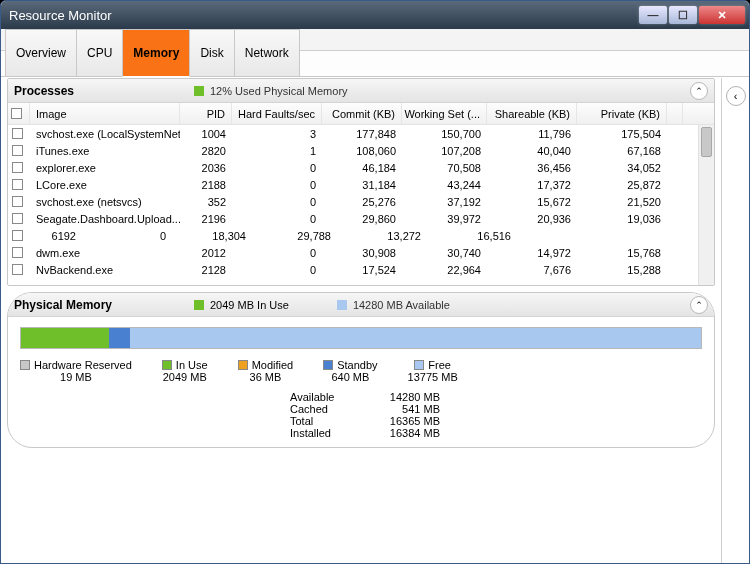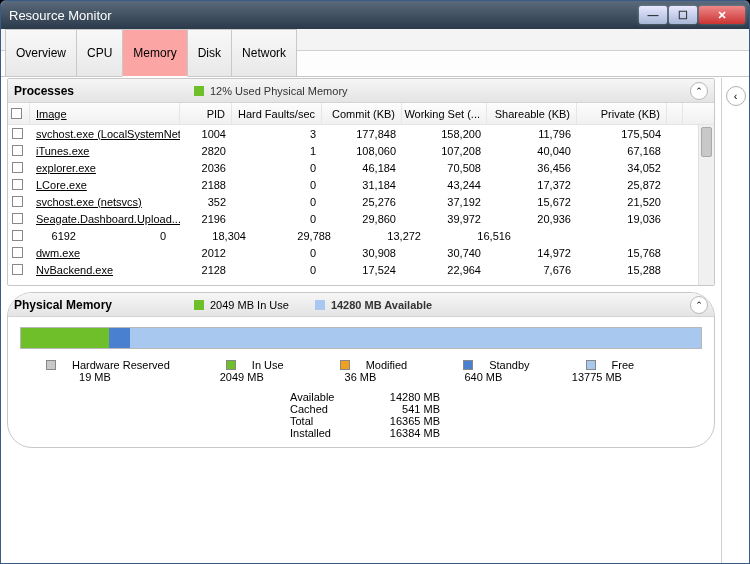--- a/index.html
+++ b/index.html
@@ -7,58 +7,58 @@
   .window { width: 750px; height: 564px; background: #e8e8e8; border: 1px solid #3a5a8a; border-radius: 6px 6px 0 0; overflow: hidden; display: flex; flex-direction: column; }
   .titlebar { height: 28px; background: linear-gradient(#5a6a7a, #2a3a4a); display: flex; align-items: center; padding: 0 4px 0 8px; color: #fff; font-size: 13px; }
   .titlebar .title { flex: 1; }
   .titlebar .ctrl { width: 28px; height: 18px; margin-left: 2px; border-radius: 2px; display: flex; align-items: center; justify-content: center; font-size: 11px; font-weight: bold; cursor: pointer; box-shadow: 0 0 3px rgba(255,255,255,.3); }
   .ctrl.min, .ctrl.max { background: linear-gradient(#e8e8ff,#a8b8d8); color:#333; }
   .ctrl.close { background: linear-gradient(#e88,#c33); color:#fff; width:46px; }
   .menubar { height: 22px; background: #f4f4f4; display: flex; align-items:center; padding: 0 6px; font-size:12px; border-bottom:1px solid #d0d0d0;}
   .menubar span { padding: 2px 8px; cursor:pointer; }
   .tabbar { height: 26px; background: #fdfdfd; display:flex; align-items:flex-end; padding: 0 4px; border-bottom:1px solid #c8c8c8;}
   .tab { font-size:12px; padding: 16px 10px; border:1px solid #c8c8c8; border-bottom:none; background:linear-gradient(#f8f8f8,#e8e8e8); margin-right:-1px; cursor:pointer; position:relative; }
-  .tab.active { background:#fca5a5; border-bottom:1px solid #fff; z-index:2; top:1px; font-weight:normal;}
+  .tab.active { background:#f97316; border-bottom:1px solid #fff; z-index:2; top:1px; font-weight:bold;}
   .client { flex:1; display:flex; background:#fff; border-top:1px solid #fff; overflow:hidden;}
   .main { flex:1; padding:0 6px 6px 6px; overflow:hidden; display:flex; flex-direction:column; gap:6px;}
   .side { width:28px; border-left:1px solid #d0d0d0; display:flex; align-items:flex-start; justify-content:center; padding-top:8px;}
   .sideBtn { width:20px; height:20px; border:1px solid #b0b0b0; border-radius:50%; display:flex; align-items:center; justify-content:center; font-size:11px; background:#fff; cursor:pointer;}
   .panel { border:1px solid #c8c8c8; border-radius:2px; background:#fff; display:flex; flex-direction:column; overflow:hidden;}
   .panel-h { height:24px; background:linear-gradient(#f6f6f6,#e4e4e4); border-bottom:1px solid #d4d4d4; display:flex; align-items:center; padding:0 6px; font-size:12px;}
   .panel-h .pt { font-weight:bold; width:180px;}
   .panel-h .sq { width:10px; height:10px; margin-right:6px;}
   .panel-h .status { flex:1; font-size:11px; color:#333;}
-  .panel-h .status2 { font-size:11px; color:#333; margin-left:26px; display:flex; align-items:center;font-weight:bold;}
+  .panel-h .status2 { font-size:11px; color:#333; margin-left:48px; display:flex; align-items:center;}
   .panel-h .chev { width:18px; height:18px; border:1px solid #b8b8b8; border-radius:50%; background:#fff; display:flex; align-items:center; justify-content:center; font-size:9px; cursor:pointer;}
   .grid-h { display:flex; height:22px; border-bottom:1px solid #e4e4e4; background:linear-gradient(#fdfdfd,#f0f0f0); font-size:11px; align-items:center;}
   .grid-h > div { padding:0 6px; border-right:1px solid #e6e6e6; height:100%; display:flex; align-items:center; overflow:hidden; white-space:nowrap;}
   .grid-h > div.r { justify-content:flex-end;}
   .grid-body { overflow-y:auto; position:relative;}
   .row { display:flex; height:17px; font-size:11px; align-items:center;}
   .row > div { padding:0 6px; overflow:hidden; white-space:nowrap; text-overflow:ellipsis;}
   .row > div.r { text-align:right; justify-content:flex-end;}
   .cb { width:11px; height:11px; border:1px solid #888; background:#fff; margin-right:4px; flex-shrink:0;}
   .c0{width:22px;display:flex;align-items:center;justify-content:center;}
-  .c1{width:150px;display:flex;align-items:center;text-decoration:underline;}
+  .c1{width:150px;display:flex;align-items:center;}
   .c2{width:52px;}
   .c3{width:90px;}
   .c4{width:80px;}
   .c5{width:85px;}
   .c6{width:90px;}
   .c7{width:90px;}
   .vscroll{width:16px;}
   .scrollbar{position:absolute; right:0; top:0; bottom:0; width:16px; background:#f0f0f0; border-left:1px solid #e0e0e0;}
   .scrollbar .thumb{position:absolute; left:2px; right:2px; top:2px; height:30px; background:#c8c8c8; border:1px solid #a8a8a8; border-radius:2px;}
   
   .pm-body { padding:10px 12px 8px; font-size:11px;}
   .bar { height:22px; border:1px solid #b8b8b8; display:flex; margin-bottom:10px;}
   .bar > div { height:100%; }
   .legend { display:flex; gap:30px; margin-bottom:8px;}
   .lg { display:flex; flex-direction:column; align-items:center; font-size:11px;}
-  .lg .top{display:flex; align-items:center; gap:16px;margin-left:26px;}
+  .lg .top{display:flex; align-items:center; gap:4px;}
   .lg .sw{width:10px;height:10px;border:1px solid #888;}
   .stats { margin-left:270px; font-size:11px;}
   .stats .srow{display:flex;}
   .stats .sl{width:70px;}
   .stats .sv{width:80px; text-align:right;}
 </style>
 </head>
 <body>
 
 <div class="window">
@@ -105,21 +105,21 @@
         </div>
         <div class="grid-body" id="proc-body" style="flex:1; position:relative;">
           <div class="row">
               <div class="c0">
                 <span class="cb"></span>
               </div>
               <div class="c1">svchost.exe (LocalSystemNet...</div>
               <div class="c2 r">1004</div>
               <div class="c3 r">3</div>
               <div class="c4 r">177,848</div>
-              <div class="c5 r">158,200</div>
+              <div class="c5 r">150,700</div>
               <div class="c6 r">11,796</div>
               <div class="c7 r">175,504</div>
             </div>
             <div class="row">
               <div class="c0">
                 <span class="cb"></span>
               </div>
               <div class="c1">iTunes.exe</div>
               <div class="c2 r">2820</div>
               <div class="c3 r">1</div>

